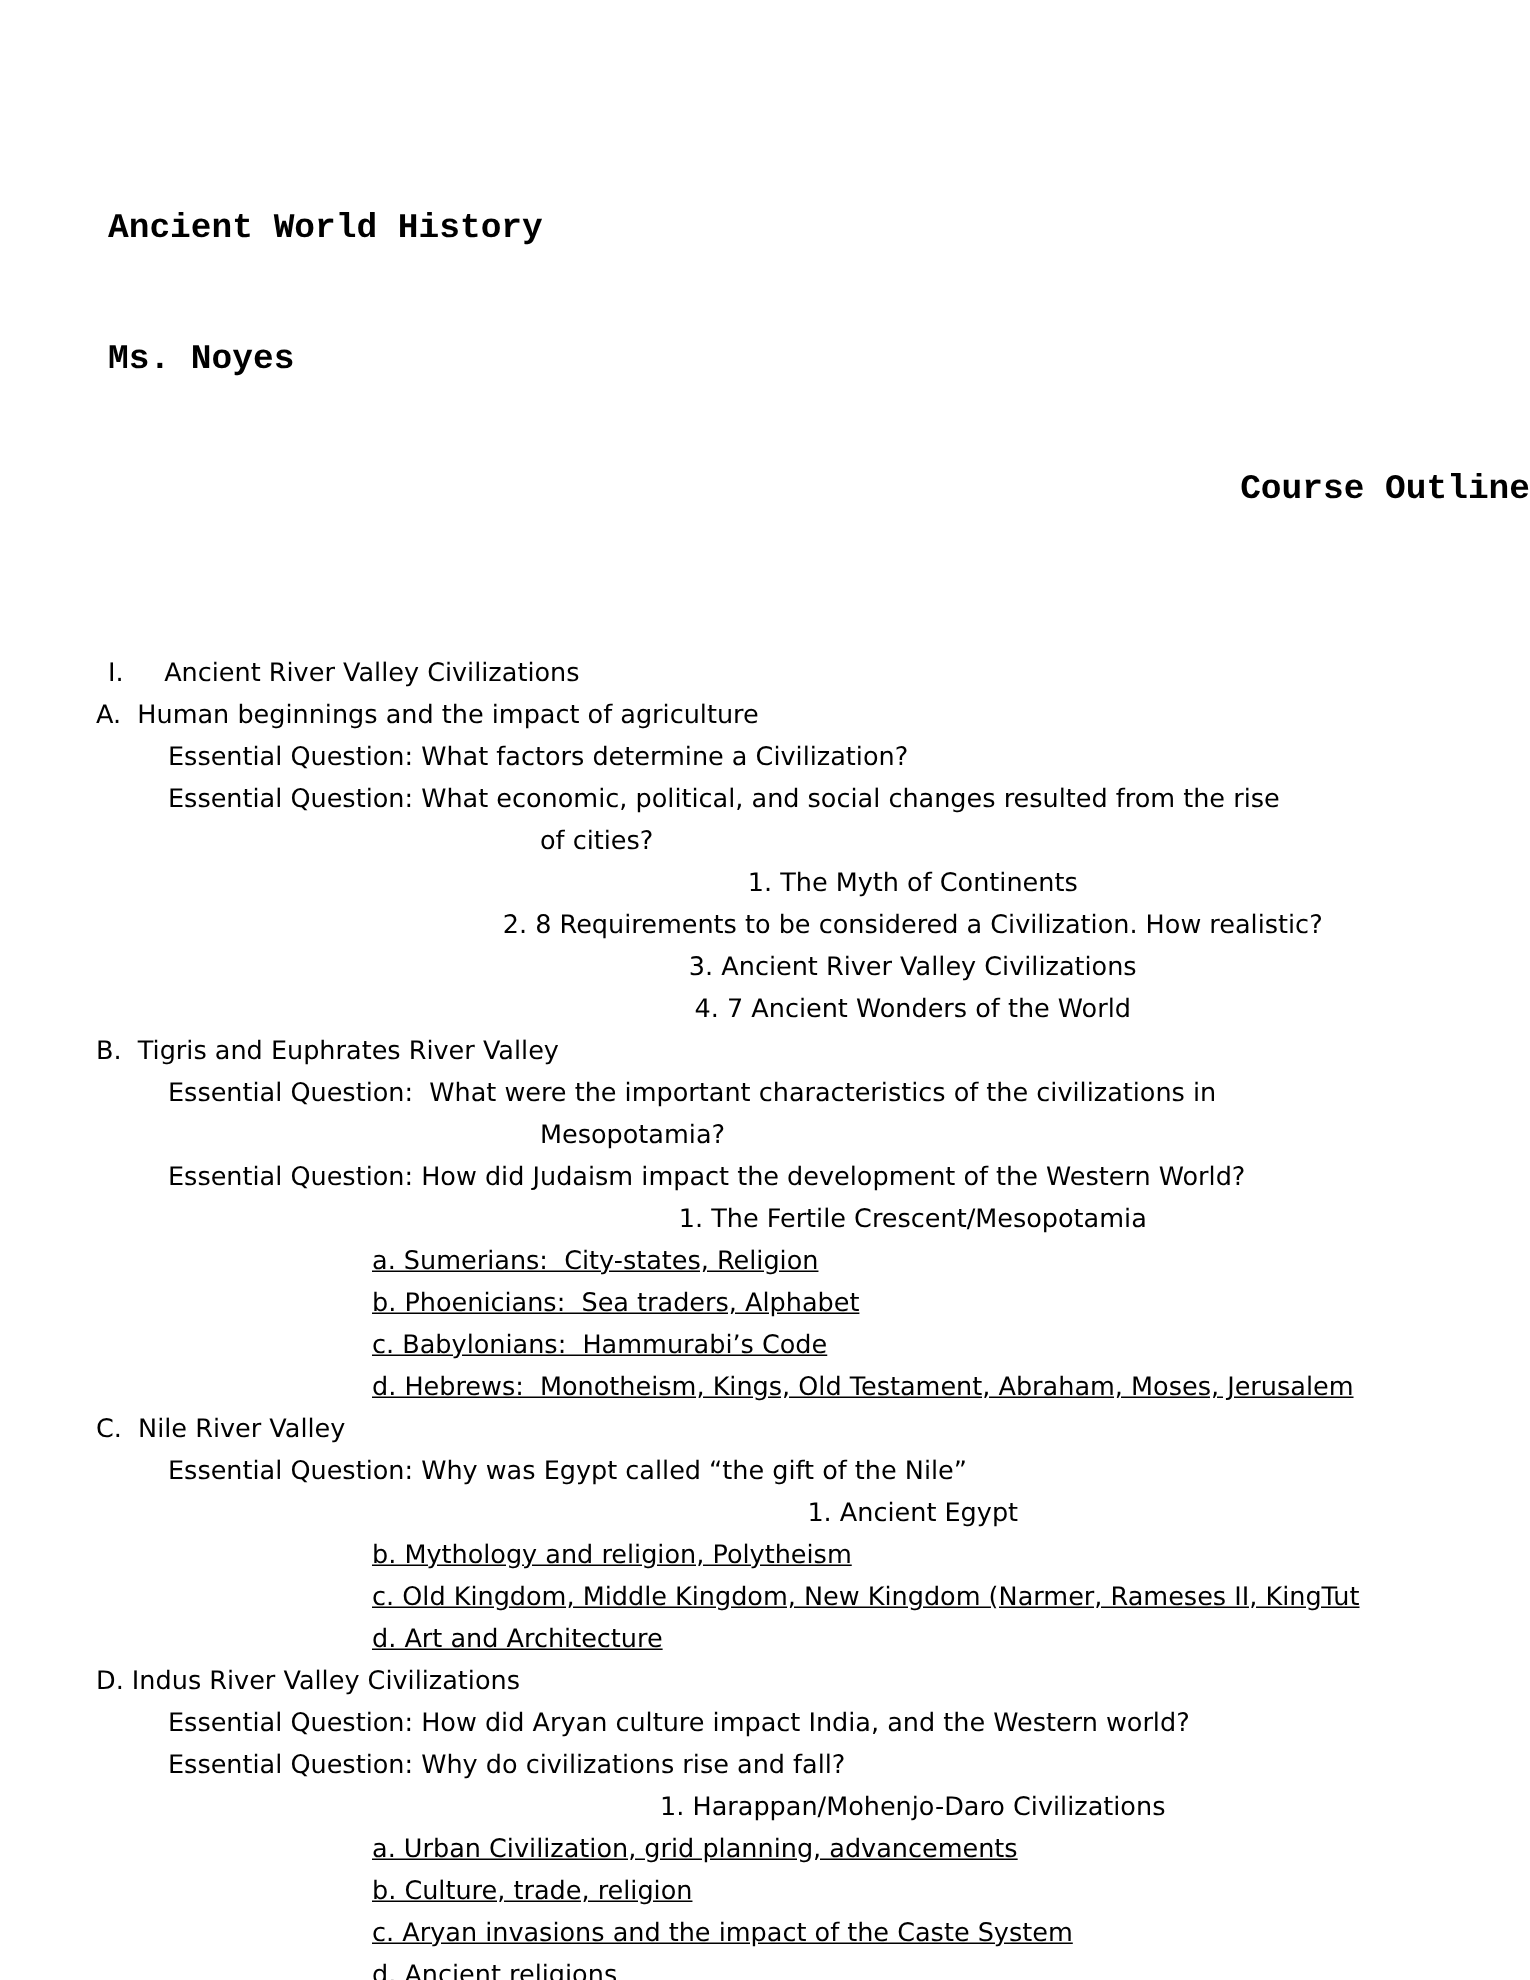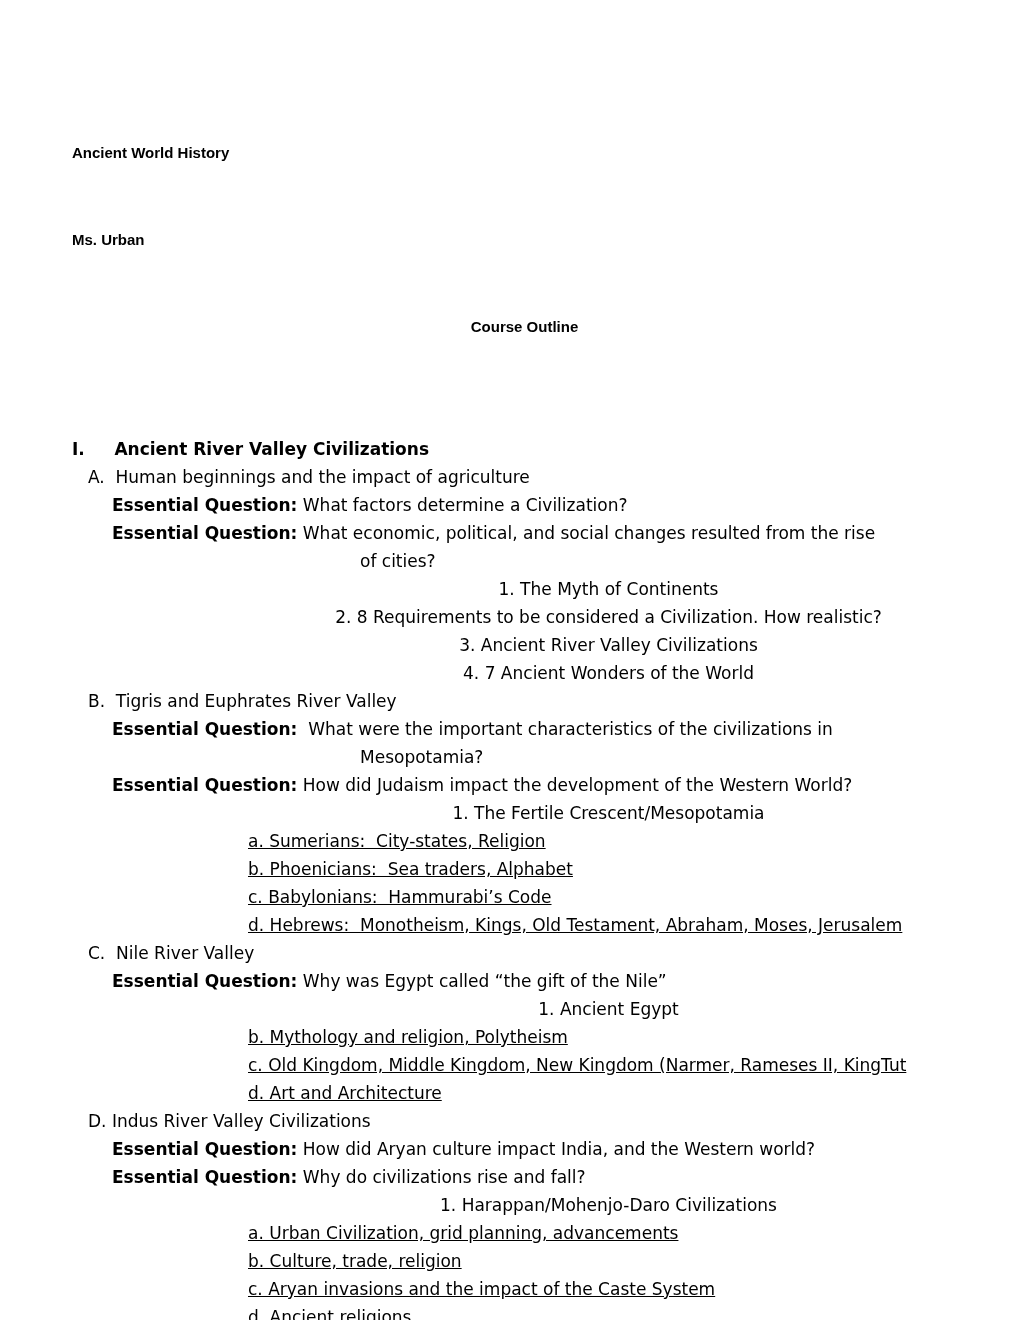--- a/index.html
+++ b/index.html
@@ -11,56 +11,56 @@
     position: relative;
     width: 1020px;
     height: 1320px;
     background: #ffffff;
     color: #000000;
     overflow: hidden;
     box-sizing: border-box;
     padding-top: 80px;
   }
   .doc-header {
-    font-family: Liberation Sans, sans-serif;
+    font-family: Liberation Mono, monospace;
     font-weight: 700;
-    font-size: 15px;
+    font-size: 23px;
     line-height: 29px;
     white-space: pre;
   }
   .doc-header .hline {
     padding-left: 72px;
   }
   .doc-header .hline.centered {
     padding-left: 29px;
-    text-align: center;
+    text-align: right;
   }
   .outline {
     margin-top: 36px;
     font-family: "DejaVu Sans", sans-serif;
     font-size: 17px;
     line-height: 28px;
     white-space: pre;
   }
   .line {
     height: 28px;
   }
-  .line .b { font-weight: 700; }
+  .line .b { font-weight: 400; }
   .line .t { font-weight: 400; }
   
   .ind0 { padding-left: 72px;  }  
-  .ind1 { padding-left: 88px; }  
+  .ind1 { padding-left: 64px; }  
   .ind2 { padding-left: 112px; }  
   .ind3 { padding-left: 197px; text-align: center; }  
   .ind4 { padding-left: 248px; text-decoration: underline; }  
   .ind6 { padding-left: 360px; }  
 </style>
 </head>
 <body>
 
 <div class="page">
   <div class="doc-header">
     <div class="hline">Ancient World History</div>
-    <div class="hline">Ms. Urban</div>
+    <div class="hline">Ms. Noyes</div>
     <div class="hline centered">Course Outline</div>
   </div>
   <div class="outline"><div class="line ind0"><span class="b">I.     Ancient River Valley Civilizations</span></div><div class="line ind1"><span class="t">A.  Human beginnings and the impact of agriculture</span></div><div class="line ind2"><span class="b">Essential Question:</span><span class="t"> What factors determine a Civilization?</span></div><div class="line ind2"><span class="b">Essential Question:</span><span class="t"> What economic, political, and social changes resulted from the rise</span></div><div class="line ind6"><span class="t">of cities?</span></div><div class="line ind3"><span class="t">1. The Myth of Continents</span></div><div class="line ind3"><span class="t">2. 8 Requirements to be considered a Civilization. How realistic?</span></div><div class="line ind3"><span class="t">3. Ancient River Valley Civilizations</span></div><div class="line ind3"><span class="t">4. 7 Ancient Wonders of the World</span></div><div class="line ind1"><span class="t">B.  Tigris and Euphrates River Valley</span></div><div class="line ind2"><span class="b">Essential Question:</span><span class="t">  What were the important characteristics of the civilizations in</span></div><div class="line ind6"><span class="t">Mesopotamia?</span></div><div class="line ind2"><span class="b">Essential Question:</span><span class="t"> How did Judaism impact the development of the Western World?</span></div><div class="line ind3"><span class="t">1. The Fertile Crescent/Mesopotamia</span></div><div class="line ind4"><span class="t">a. Sumerians:  City-states, Religion</span></div><div class="line ind4"><span class="t">b. Phoenicians:  Sea traders, Alphabet</span></div><div class="line ind4"><span class="t">c. Babylonians:  Hammurabi’s Code</span></div><div class="line ind4"><span class="t">d. Hebrews:  Monotheism, Kings, Old Testament, Abraham, Moses, Jerusalem</span></div><div class="line ind1"><span class="t">C.  Nile River Valley</span></div><div class="line ind2"><span class="b">Essential Question:</span><span class="t"> Why was Egypt called “the gift of the Nile”</span></div><div class="line ind3"><span class="t">1. Ancient Egypt</span></div><div class="line ind4"><span class="t">b. Mythology and religion, Polytheism</span></div><div class="line ind4"><span class="t">c. Old Kingdom, Middle Kingdom, New Kingdom (Narmer, Rameses II, KingTut</span></div><div class="line ind4"><span class="t">d. Art and Architecture</span></div><div class="line ind1"><span class="t">D. Indus River Valley Civilizations</span></div><div class="line ind2"><span class="b">Essential Question:</span><span class="t"> How did Aryan culture impact India, and the Western world?</span></div><div class="line ind2"><span class="b">Essential Question:</span><span class="t"> Why do civilizations rise and fall?</span></div><div class="line ind3"><span class="t">1. Harappan/Mohenjo-Daro Civilizations</span></div><div class="line ind4"><span class="t">a. Urban Civilization, grid planning, advancements</span></div><div class="line ind4"><span class="t">b. Culture, trade, religion</span></div><div class="line ind4"><span class="t">c. Aryan invasions and the impact of the Caste System</span></div><div class="line ind4"><span class="t">d. Ancient religions</span></div></div>
 </div>
 
 </body></html>

